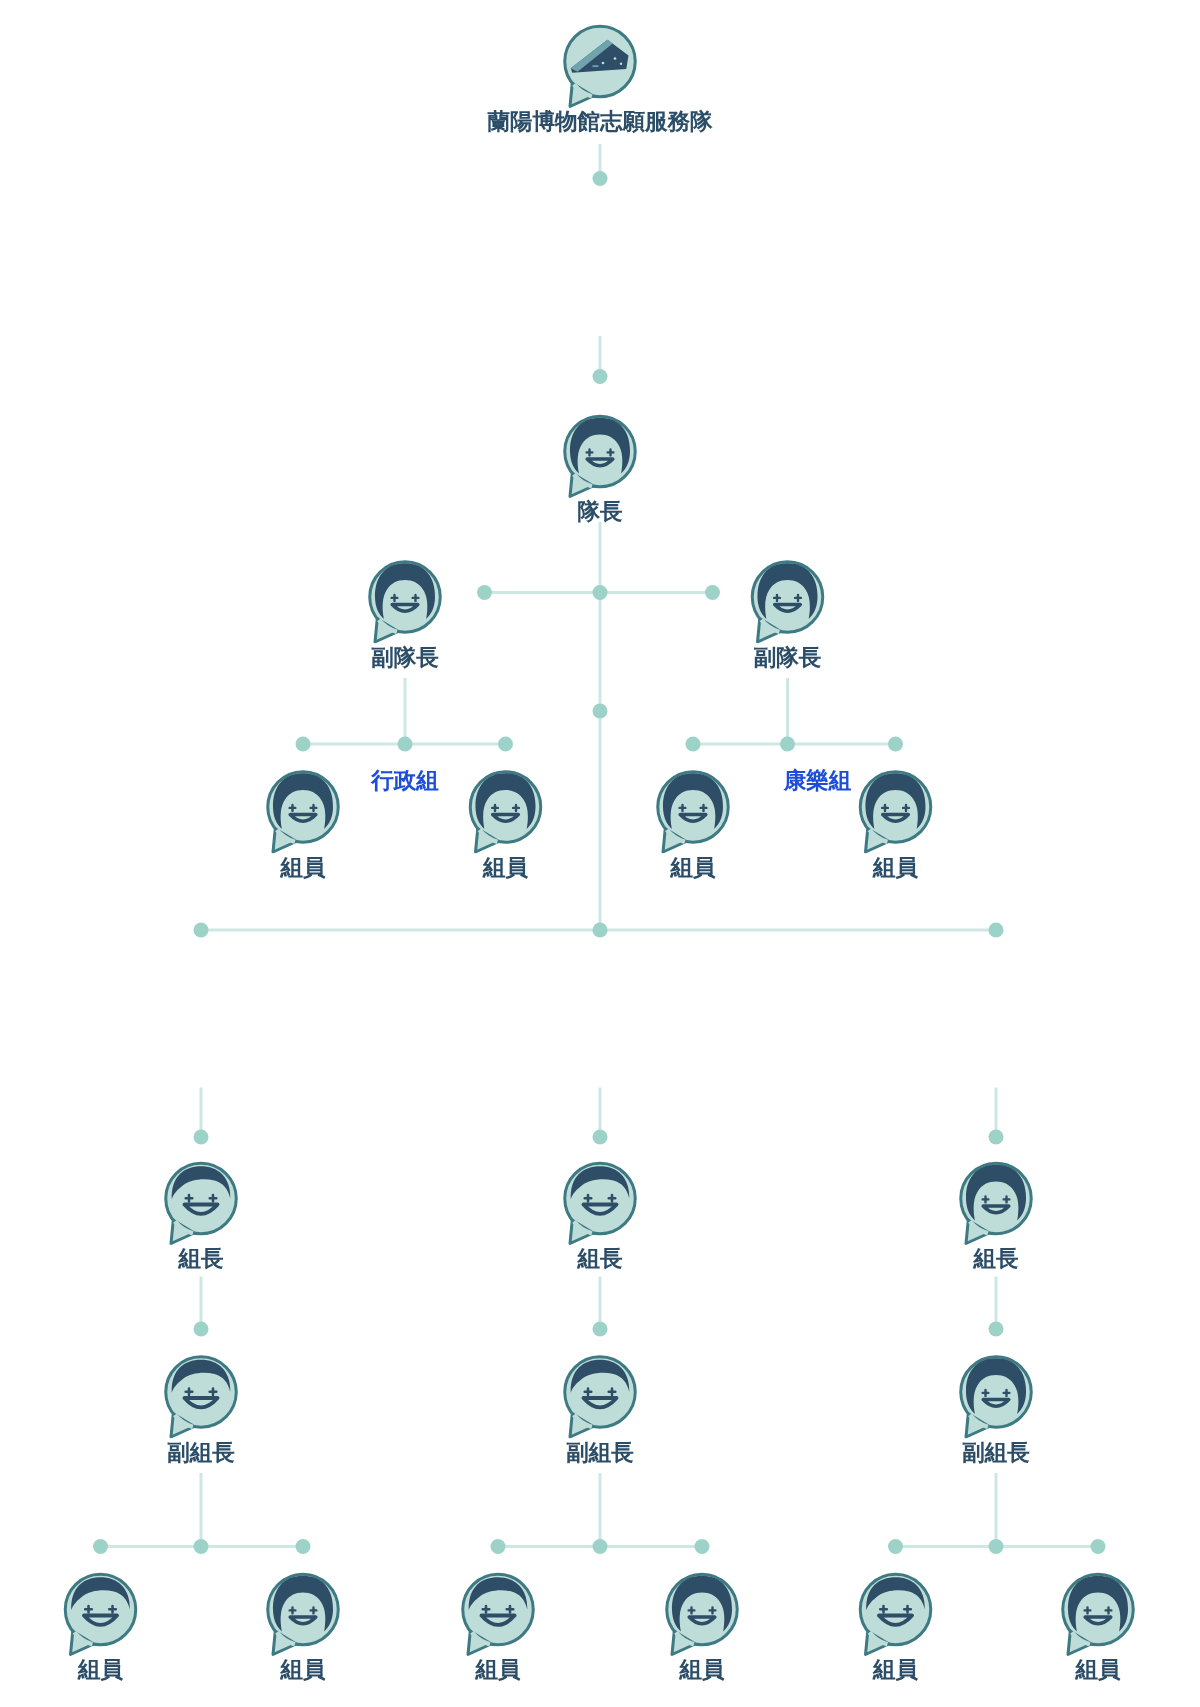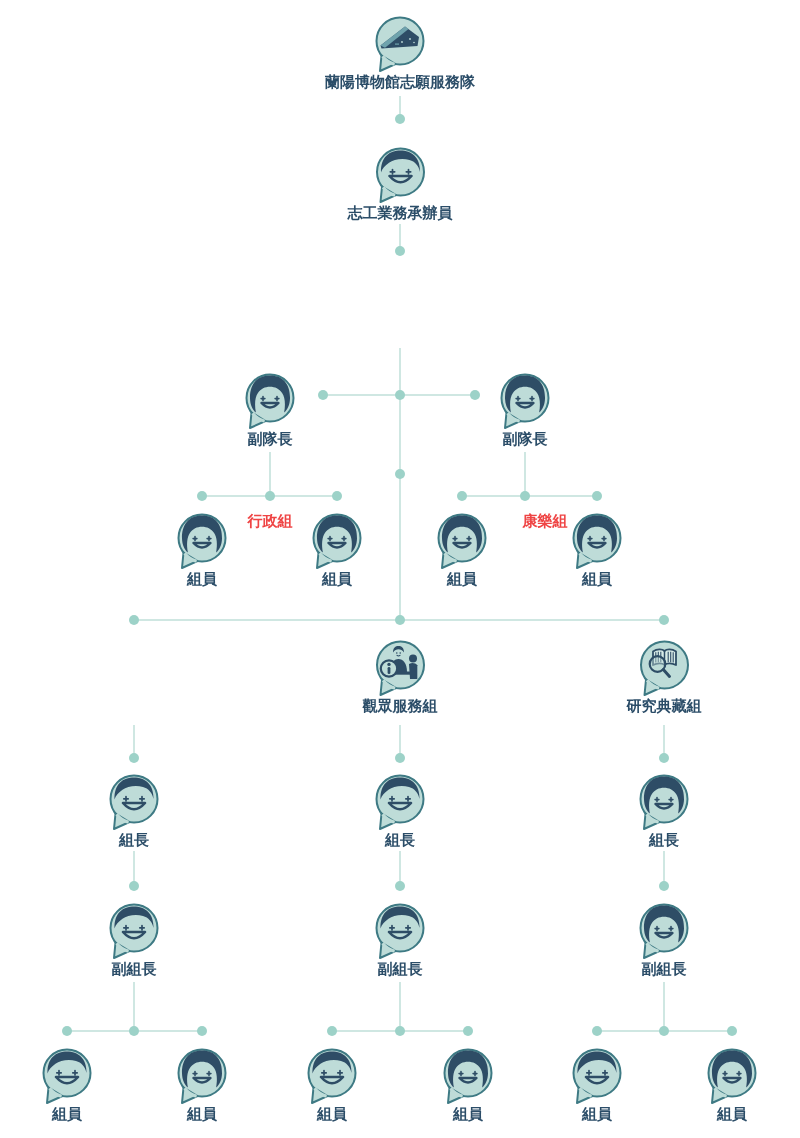--- a/index.html
+++ b/index.html
@@ -22,21 +22,21 @@
     margin-top:1px;
     font-size:15px;font-weight:700;
     color:#2b4d68;
     white-space:nowrap;
     text-align:center;
     line-height:1.2;
   }
   .text-node{
     position:absolute;
     transform:translate(-50%,-50%);
-    font-size:15px;font-weight:700;color:#ef4444;white-space:nowrap;
+    font-size:15px;font-weight:700;color:#1d4ed8;white-space:nowrap;
   }
 </style>
 </head>
 <body>
 
 <div id="stage">
 
   <svg width="0" height="0" style="position:absolute" aria-hidden="true">
     <defs>
       <g id="i-bubble">
@@ -175,27 +175,27 @@
     </g>
   </svg>
 
   <div class="node" style="left:400px;top:14px">
     <svg class="avatar" viewBox="0 0 56 58">
         <use href="#i-museum"></use>
       </svg>
     <div class="label">蘭陽博物館志願服務隊</div>
   </div>
 
-  <div class="node" style="left:400px;top:145px">
-    <svg class="avatar" viewBox="0 0 56 58">
-        <use href="#i-male"></use>
-      </svg>
-    <div class="label">志工業務承辦員</div>
-  </div>
-
+
+  <div class="node" style="left:400px;top:274px">
+    <svg class="avatar" viewBox="0 0 56 58">
+        <use href="#i-female"></use>
+      </svg>
+    <div class="label">隊長</div>
+  </div>
 
   <div class="node" style="left:270px;top:371px">
     <svg class="avatar" viewBox="0 0 56 58">
         <use href="#i-female"></use>
       </svg>
     <div class="label">副隊長</div>
   </div>
   <div class="node" style="left:525px;top:371px">
     <svg class="avatar" viewBox="0 0 56 58">
         <use href="#i-female"></use>
@@ -224,32 +224,20 @@
       </svg>
     <div class="label">組員</div>
   </div>
   <div class="node" style="left:597px;top:511px">
     <svg class="avatar" viewBox="0 0 56 58">
         <use href="#i-female"></use>
       </svg>
     <div class="label">組員</div>
   </div>
 
-  <div class="node" style="left:400px;top:638px">
-    <svg class="avatar" viewBox="0 0 56 58">
-        <use href="#i-vis"></use>
-      </svg>
-    <div class="label">觀眾服務組</div>
-  </div>
-  <div class="node" style="left:664px;top:638px">
-    <svg class="avatar" viewBox="0 0 56 58">
-        <use href="#i-res"></use>
-      </svg>
-    <div class="label">研究典藏組</div>
-  </div>
 
   <div class="node" style="left:134px;top:772px">
     <svg class="avatar" viewBox="0 0 56 58">
         <use href="#i-male"></use>
       </svg>
     <div class="label">組長</div>
   </div>
   <div class="node" style="left:400px;top:772px">
     <svg class="avatar" viewBox="0 0 56 58">
         <use href="#i-male"></use>

